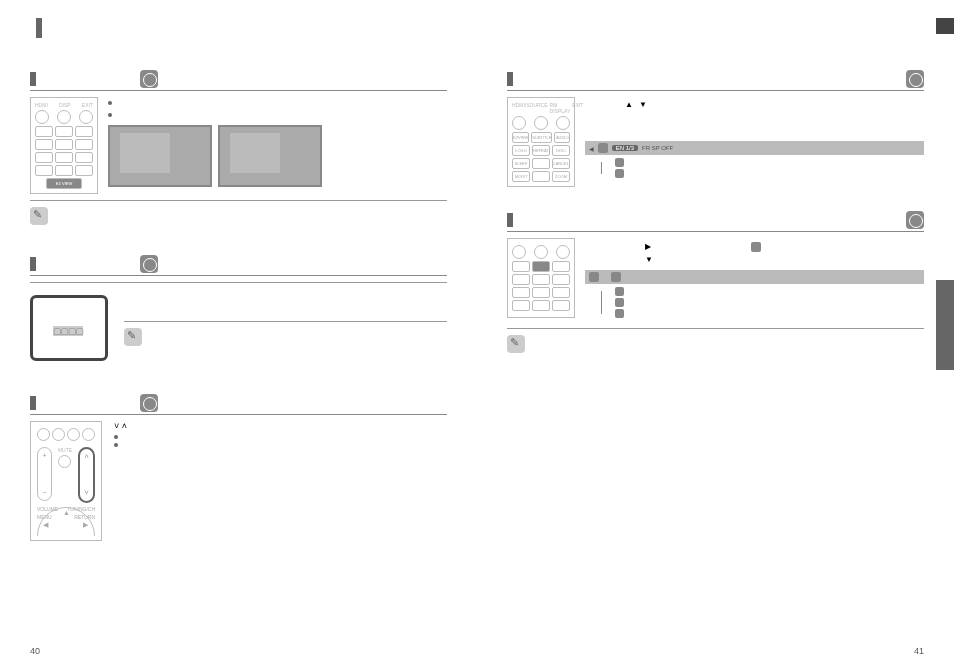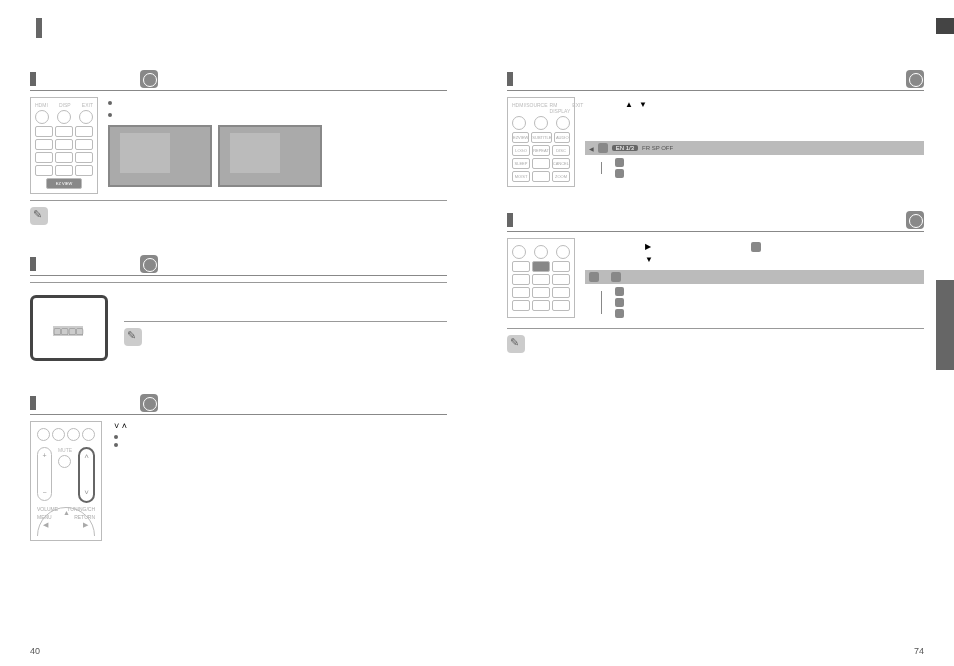--- a/index.html
+++ b/index.html
@@ -482,14 +482,14 @@
             <span class="sq"></span>
           </div>
       </div>
     </div>
   </div>
   <hr class="hr" style="margin-top:10px;">
   <div style="display:flex;gap:8px;">
     <span class="pencil-icon"></span>
   </div>
 
-  <span class="pageno r">74</span>
+  <span class="pageno r">41</span>
 </div>
 
 </body></html>

